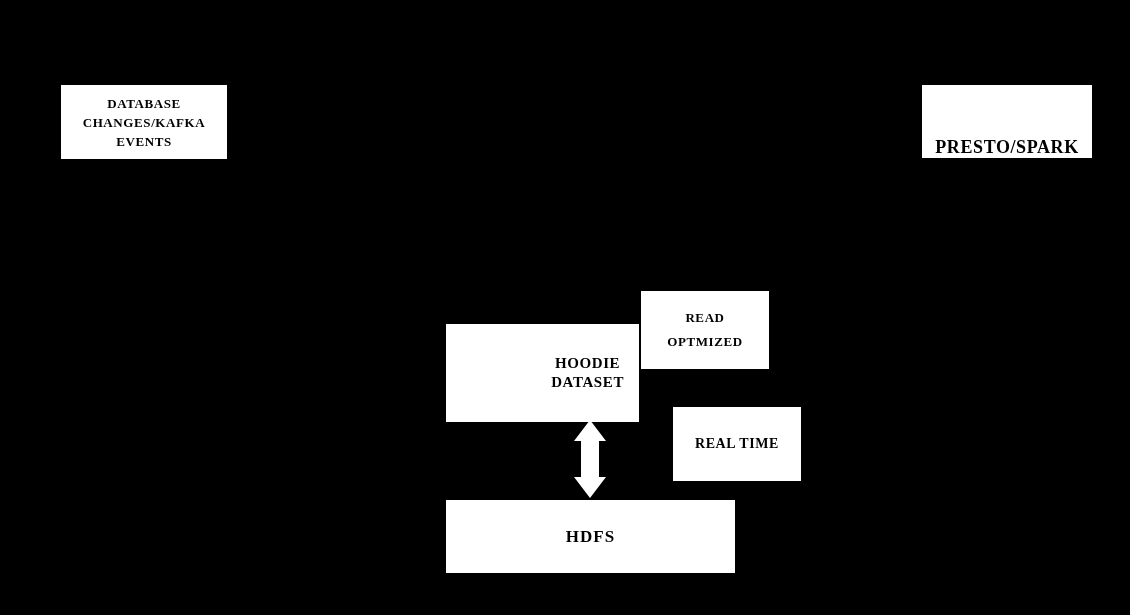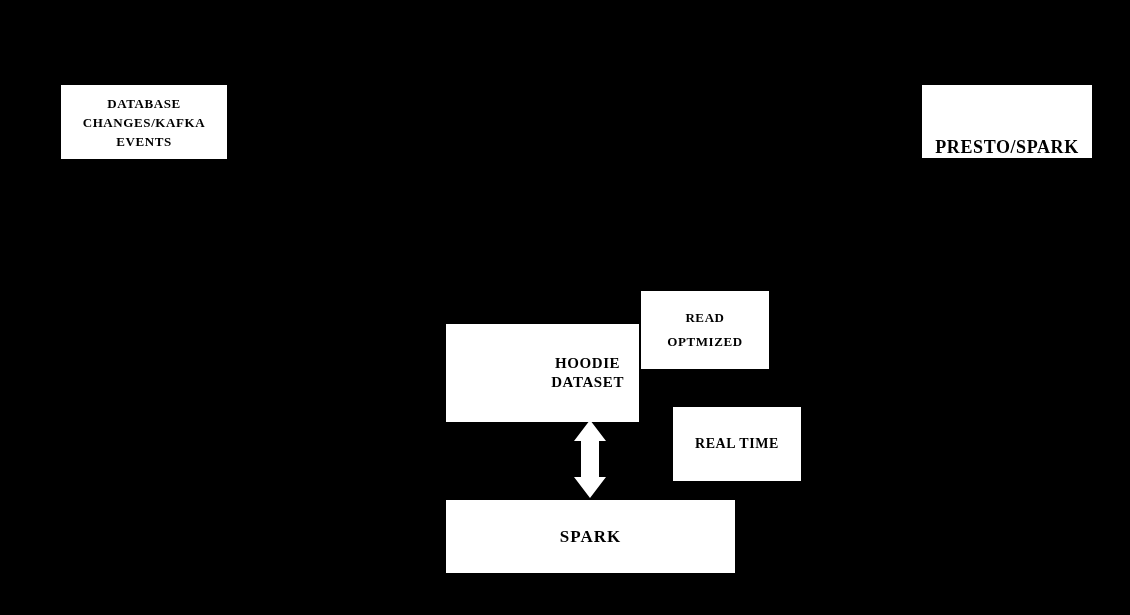--- a/index.html
+++ b/index.html
@@ -80,21 +80,21 @@
   <div class="node n-read">
     <span class="label">READ
 OPTMIZED</span>
   </div>
 
   <div class="node n-real">
     <span class="label">REAL TIME</span>
   </div>
 
   <div class="node n-hdfs">
-    <span class="label">SPARK</span>
+    <span class="label">HDFS</span>
   </div>
 
   <div class="connector-hoodie-hdfs">
     <svg width="32" height="78" viewBox="0 0 32 78">
       <polygon points="16,0 32,21 25,21 25,57 32,57 16,78 0,57 7,57 7,21 0,21" fill="#ffffff"></polygon>
     </svg>
   </div>
 
 </div>
 

